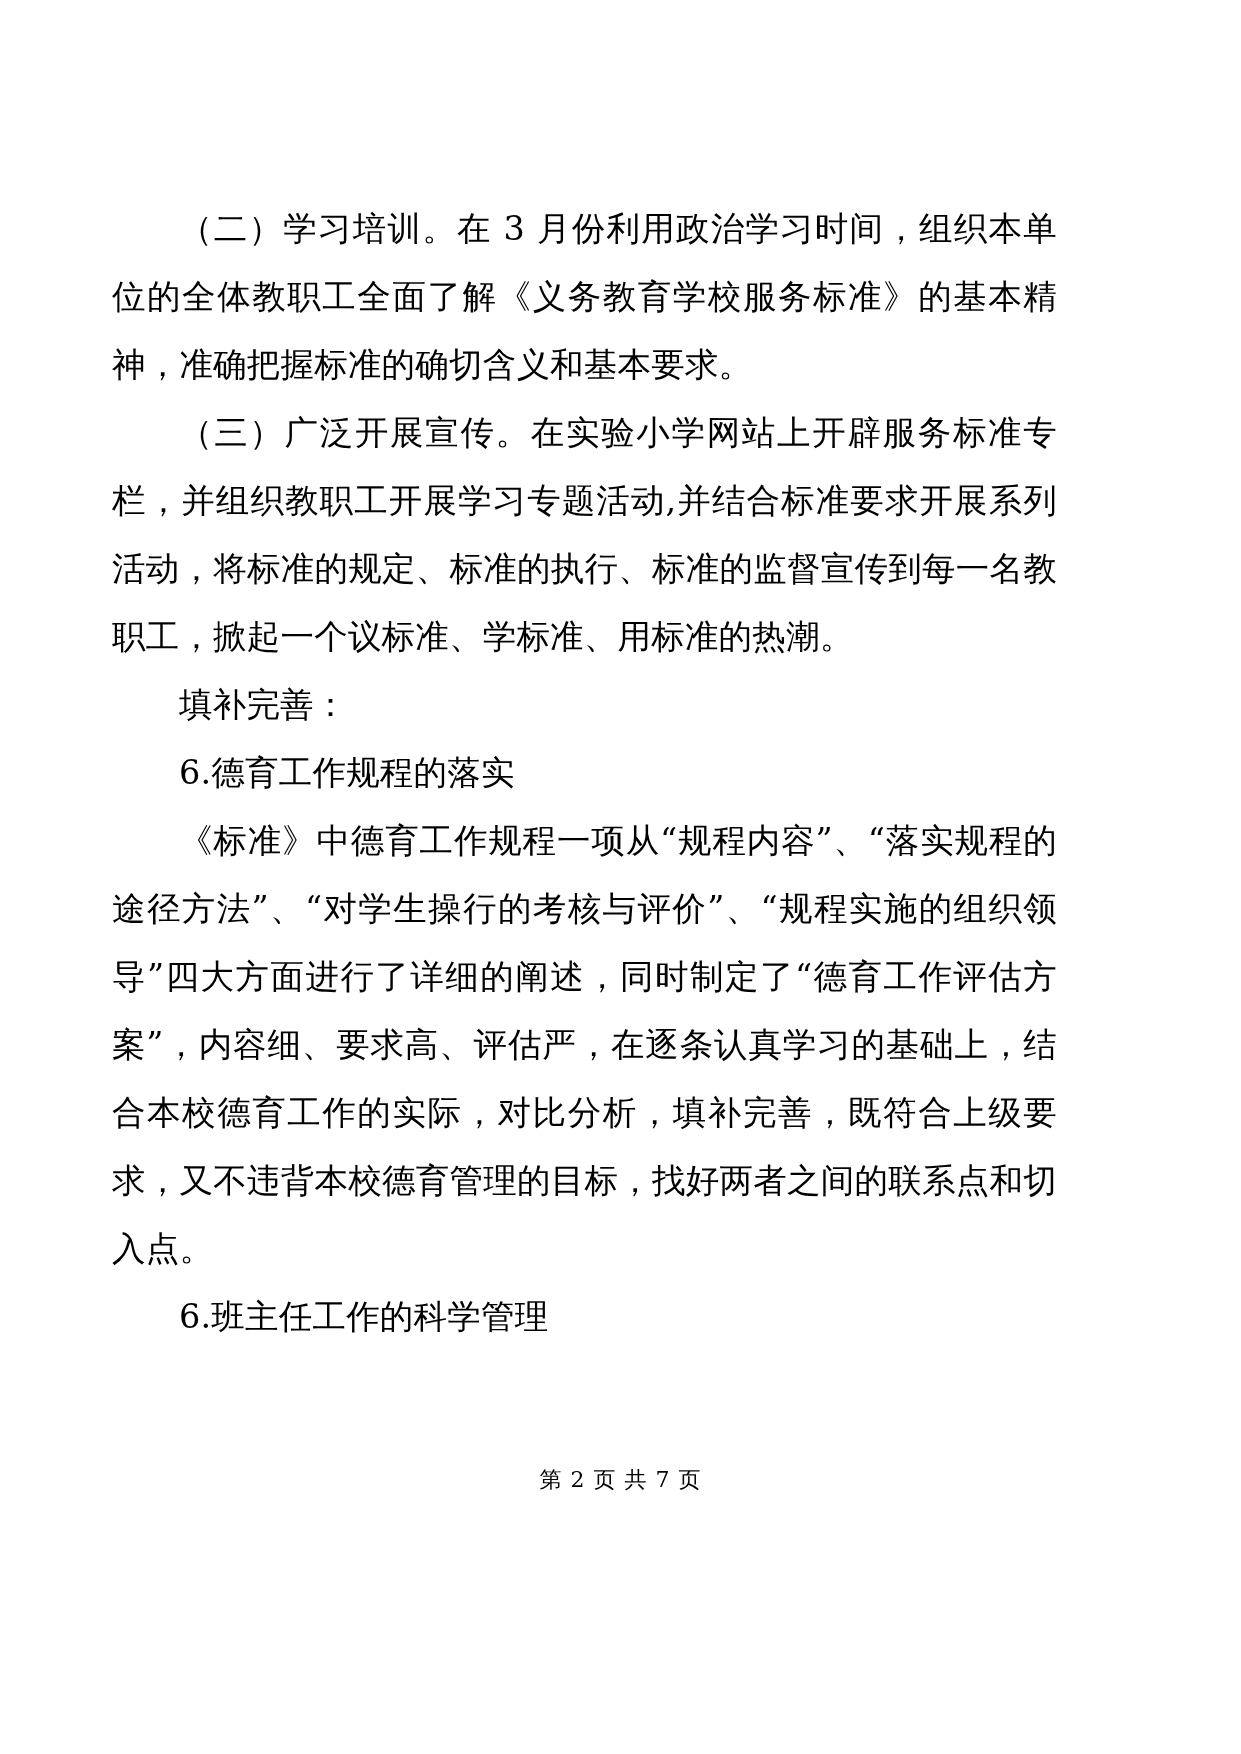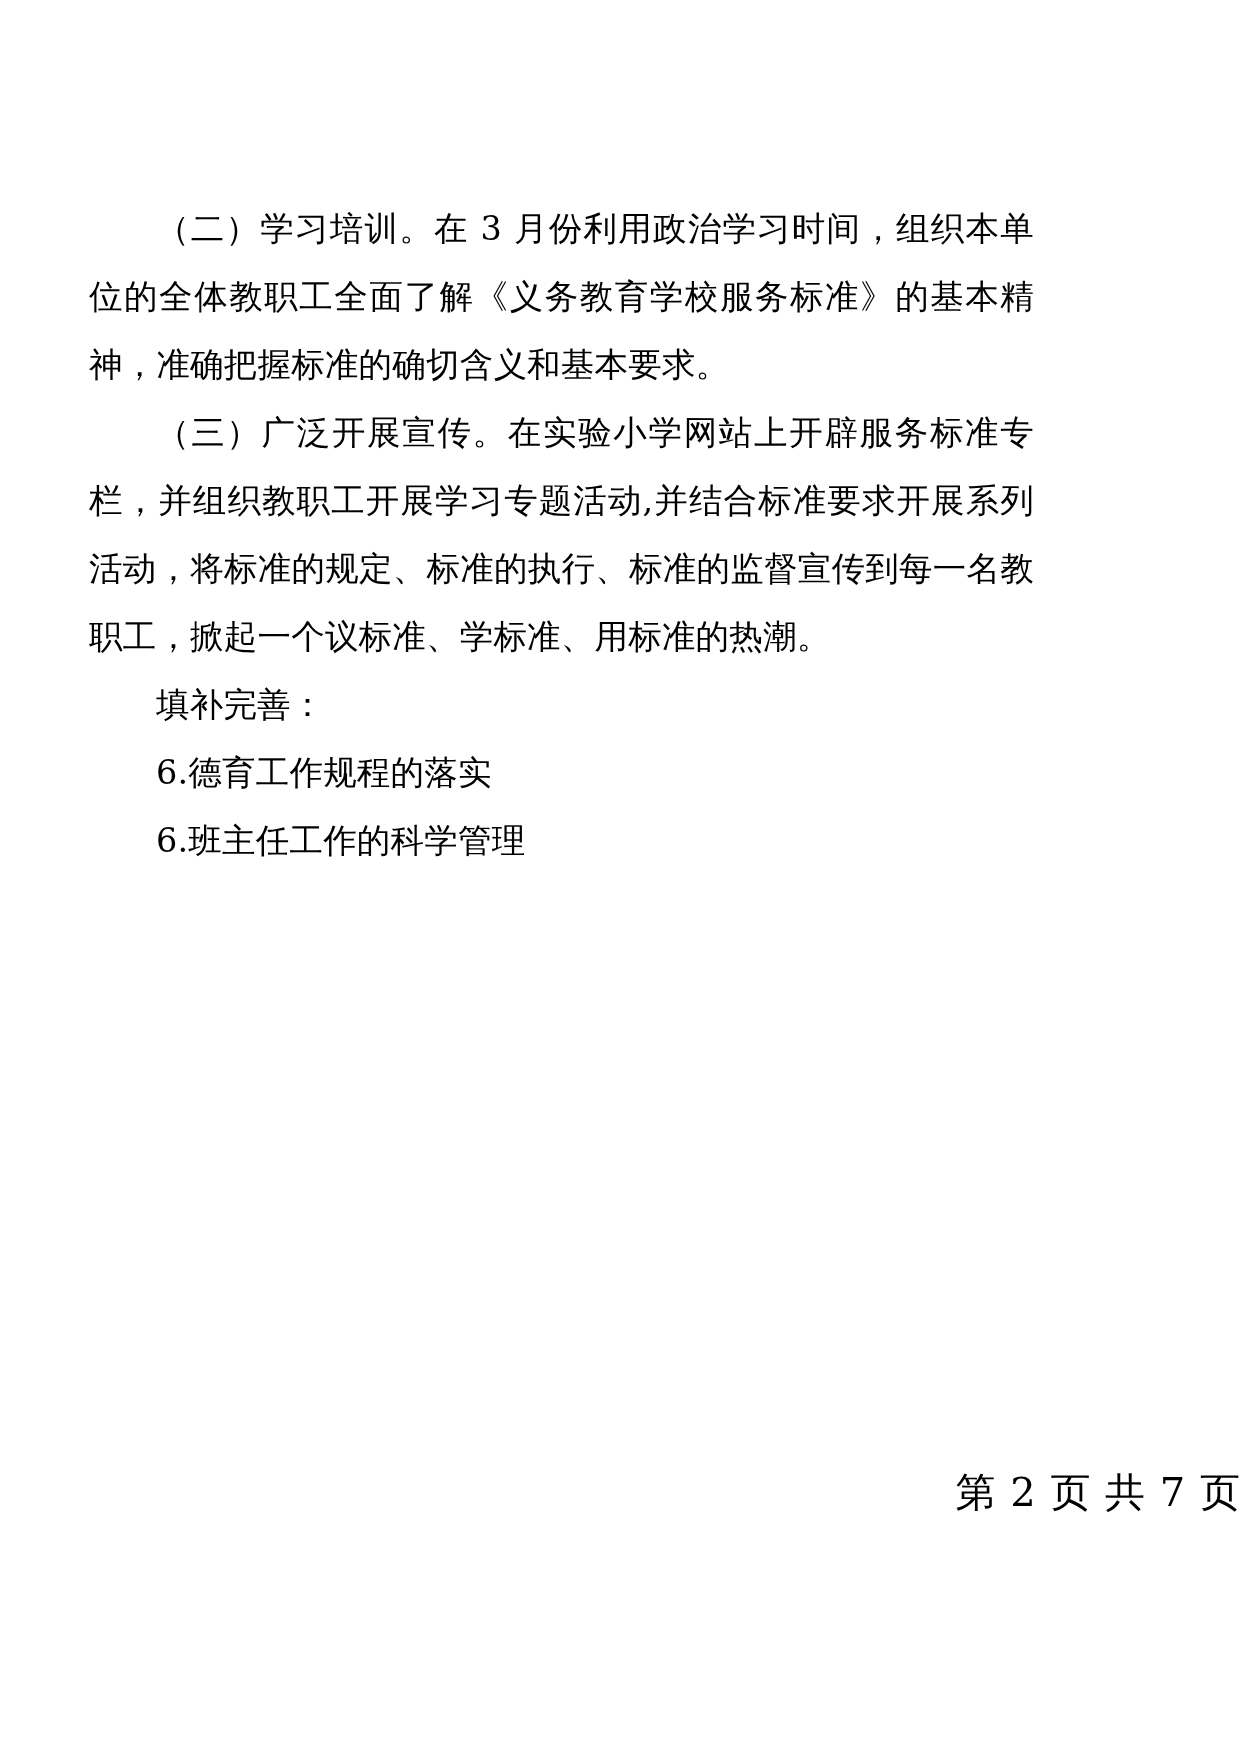--- a/index.html
+++ b/index.html
@@ -15,51 +15,52 @@
     color: #000000;
     overflow: hidden;
   }
   .page {
     position: absolute;
     left: 0;
     top: 0;
     width: 1241px;
     height: 1460px;
     box-sizing: border-box;
-    padding: 195px 148px 0 89px;
+    padding: 195px 148px 0 112px;
   }
   .doc-body {
     width: 945px;
   }
   p.para {
     margin: 0 0 0 0;
     font-size: 33.5px;
     line-height: 68px;
     text-align: justify;
     text-justify: inter-ideograph;
     letter-spacing: 0.2px;
     text-indent: 67px;
     word-break: break-all;
   }
   .footer {
     position: absolute;
     left: 0;
     right: 0;
     top: 1465px;
-    text-align: right;
-    font-size: 40px;
+    text-align: center;
+    font-size: 22px;
     letter-spacing: 1px;
     font-family: "DejaVu Serif", "Liberation Serif", serif;
   }
 </style>
 </head>
 <body>
 
 <div class="page">
   <div class="doc-body">
     <p class="para">（二）学习培训。在 3 月份利用政治学习时间，组织本单位的全体教职工全面了解《义务教育学校服务标准》的基本精神，准确把握标准的确切含义和基本要求。</p>
     <p class="para">（三）广泛开展宣传。在实验小学网站上开辟服务标准专栏，并组织教职工开展学习专题活动,并结合标准要求开展系列活动，将标准的规定、标准的执行、标准的监督宣传到每一名教职工，掀起一个议标准、学标准、用标准的热潮。</p>
     <p class="para">填补完善：</p>
     <p class="para">6.德育工作规程的落实</p>
+    <p class="para">《标准》中德育工作规程一项从“规程内容”、“落实规程的途径方法”、“对学生操行的考核与评价”、“规程实施的组织领导”四大方面进行了详细的阐述，同时制定了“德育工作评估方案”，内容细、要求高、评估严，在逐条认真学习的基础上，结合本校德育工作的实际，对比分析，填补完善，既符合上级要求，又不违背本校德育管理的目标，找好两者之间的联系点和切入点。</p>
     <p class="para">6.班主任工作的科学管理</p>
   </div>
   <div class="footer">第 2 页  共 7 页</div>
 </div>
 
 </body></html>

